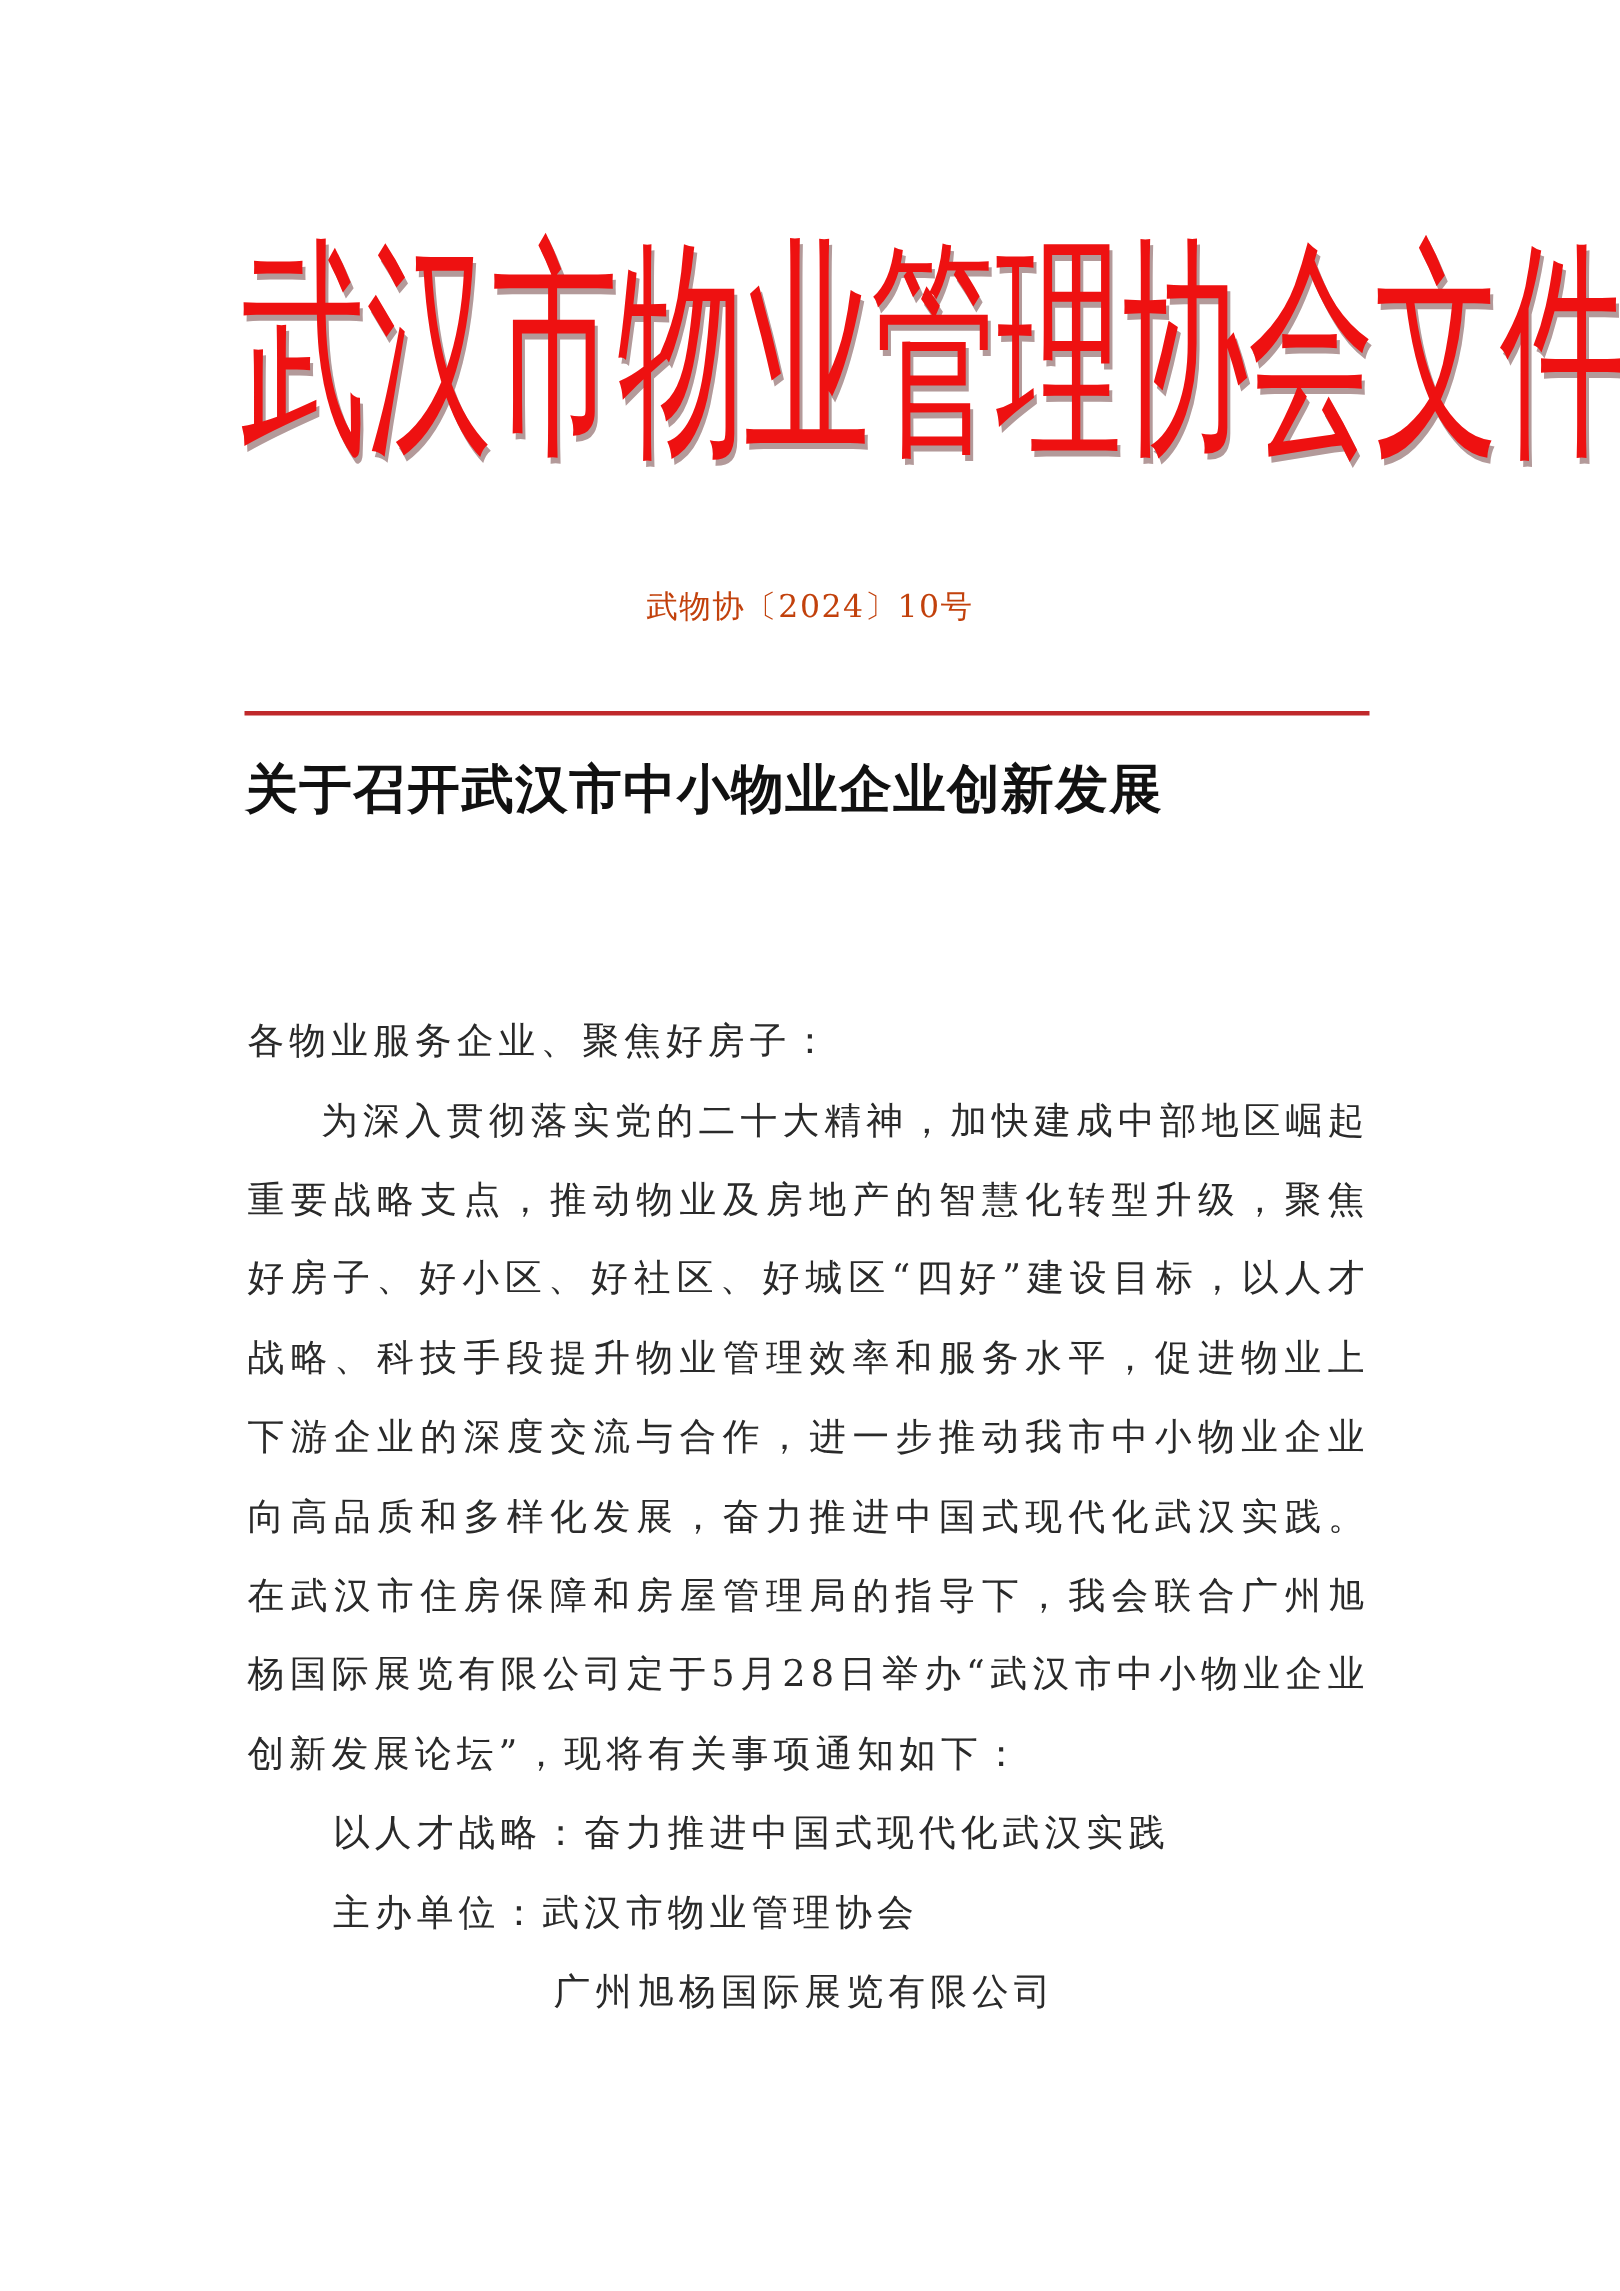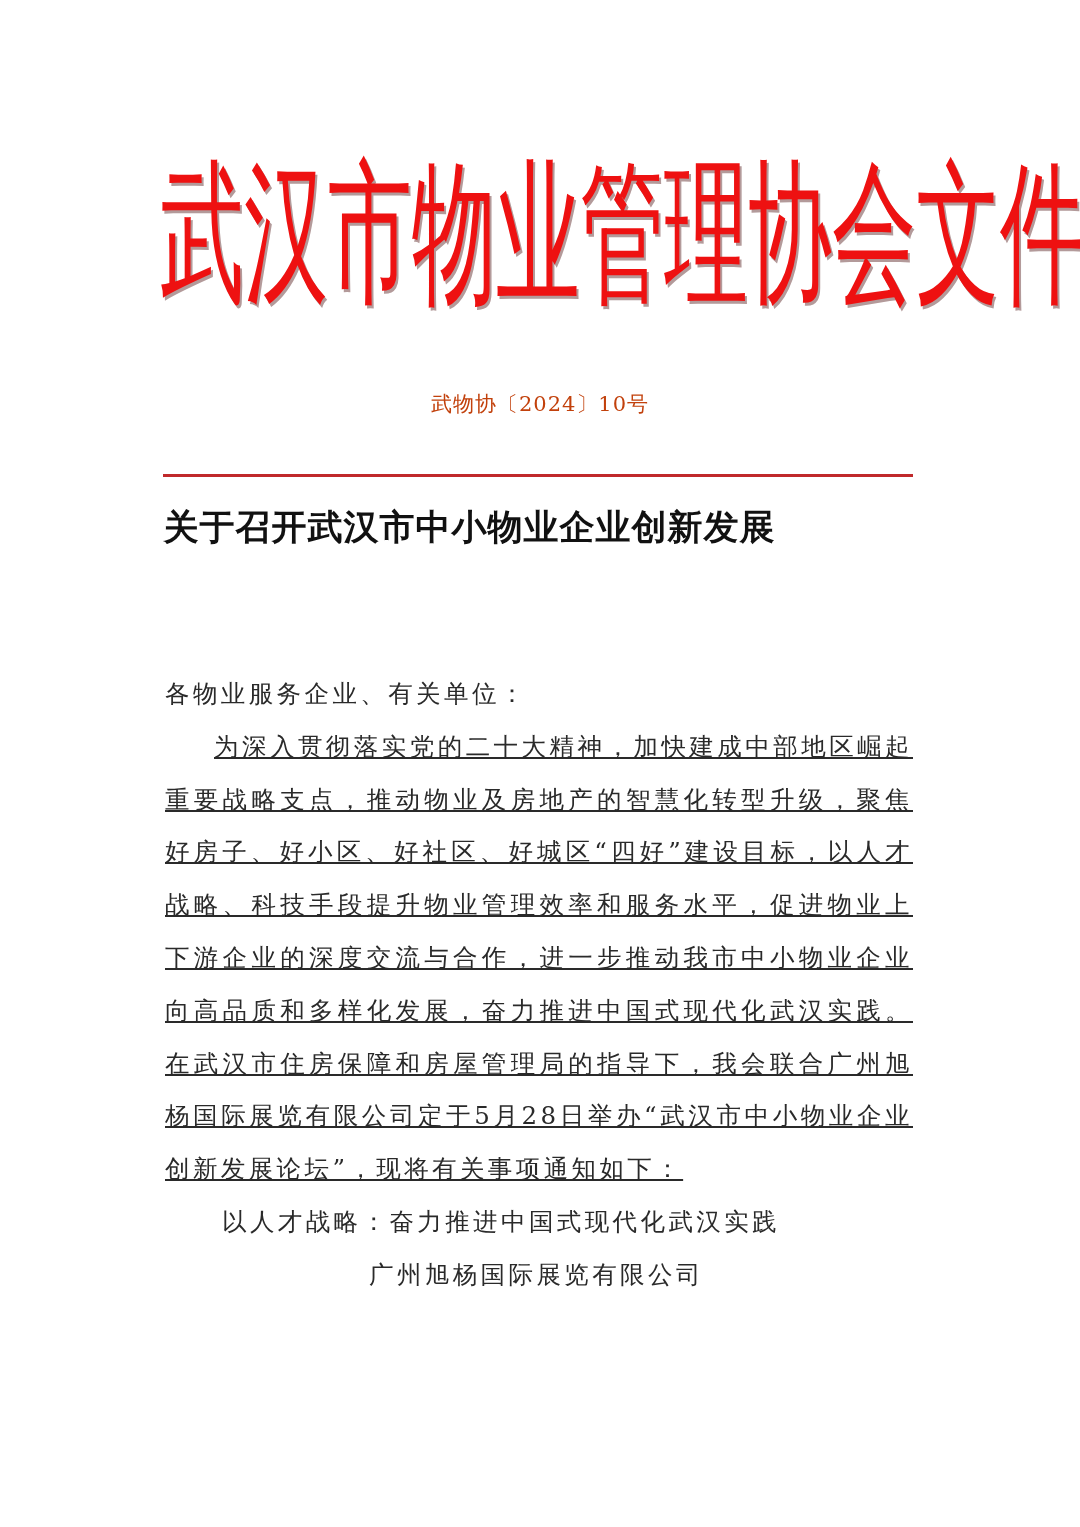--- a/index.html
+++ b/index.html
@@ -77,21 +77,20 @@
       line-height: 52.8px;
       color: #2a2a2a;
       letter-spacing: 3.4px;
       text-align: justify;
     }
     .body-text p {
       margin: 0;
     }
     .indent {
       text-indent: 2em;
-      text-decoration: underline;
     }
     .section-heading {
       font-family: "DejaVu Sans", "Liberation Sans", sans-serif;
       font-weight: bold;
       color: #1a1a1a;
       padding-left: 57px;
       letter-spacing: 2px;
     }
     .org-line {
       padding-left: 57px;
@@ -123,19 +122,20 @@
 
   <div class="doc-number">武物协〔2024〕10号</div>
 
   <div class="red-rule"></div>
 
   <div class="title">
     <div>关于召开武汉市中小物业企业创新发展</div>
   </div>
 
   <div class="body-text">
-    <p>各物业服务企业、有关单位：</p>
+    <p>各物业服务企业、聚焦好房子：</p>
     <p class="indent">为深入贯彻落实党的二十大精神，加快建成中部地区崛起重要战略支点，推动物业及房地产的智慧化转型升级，聚焦好房子、好小区、好社区、好城区“四好”建设目标，以人才战略、科技手段提升物业管理效率和服务水平，促进物业上下游企业的深度交流与合作，进一步推动我市中小物业企业向高品质和多样化发展，奋力推进中国式现代化武汉实践。在武汉市住房保障和房屋管理局的指导下，我会联合广州旭杨国际展览有限公司定于5月28日举办“武汉市中小物业企业创新发展论坛”，现将有关事项通知如下：</p>
     <p class="org-line"><span>以人才战略：</span><span>奋力推进中国式现代化武汉实践</span></p>
+    <p class="org-line"><span>主办单位：</span><span>武汉市物业管理协会</span></p>
     <p class="org-line-cont">广州旭杨国际展览有限公司</p>
   </div>
 
 </div>
 
 </body></html>

